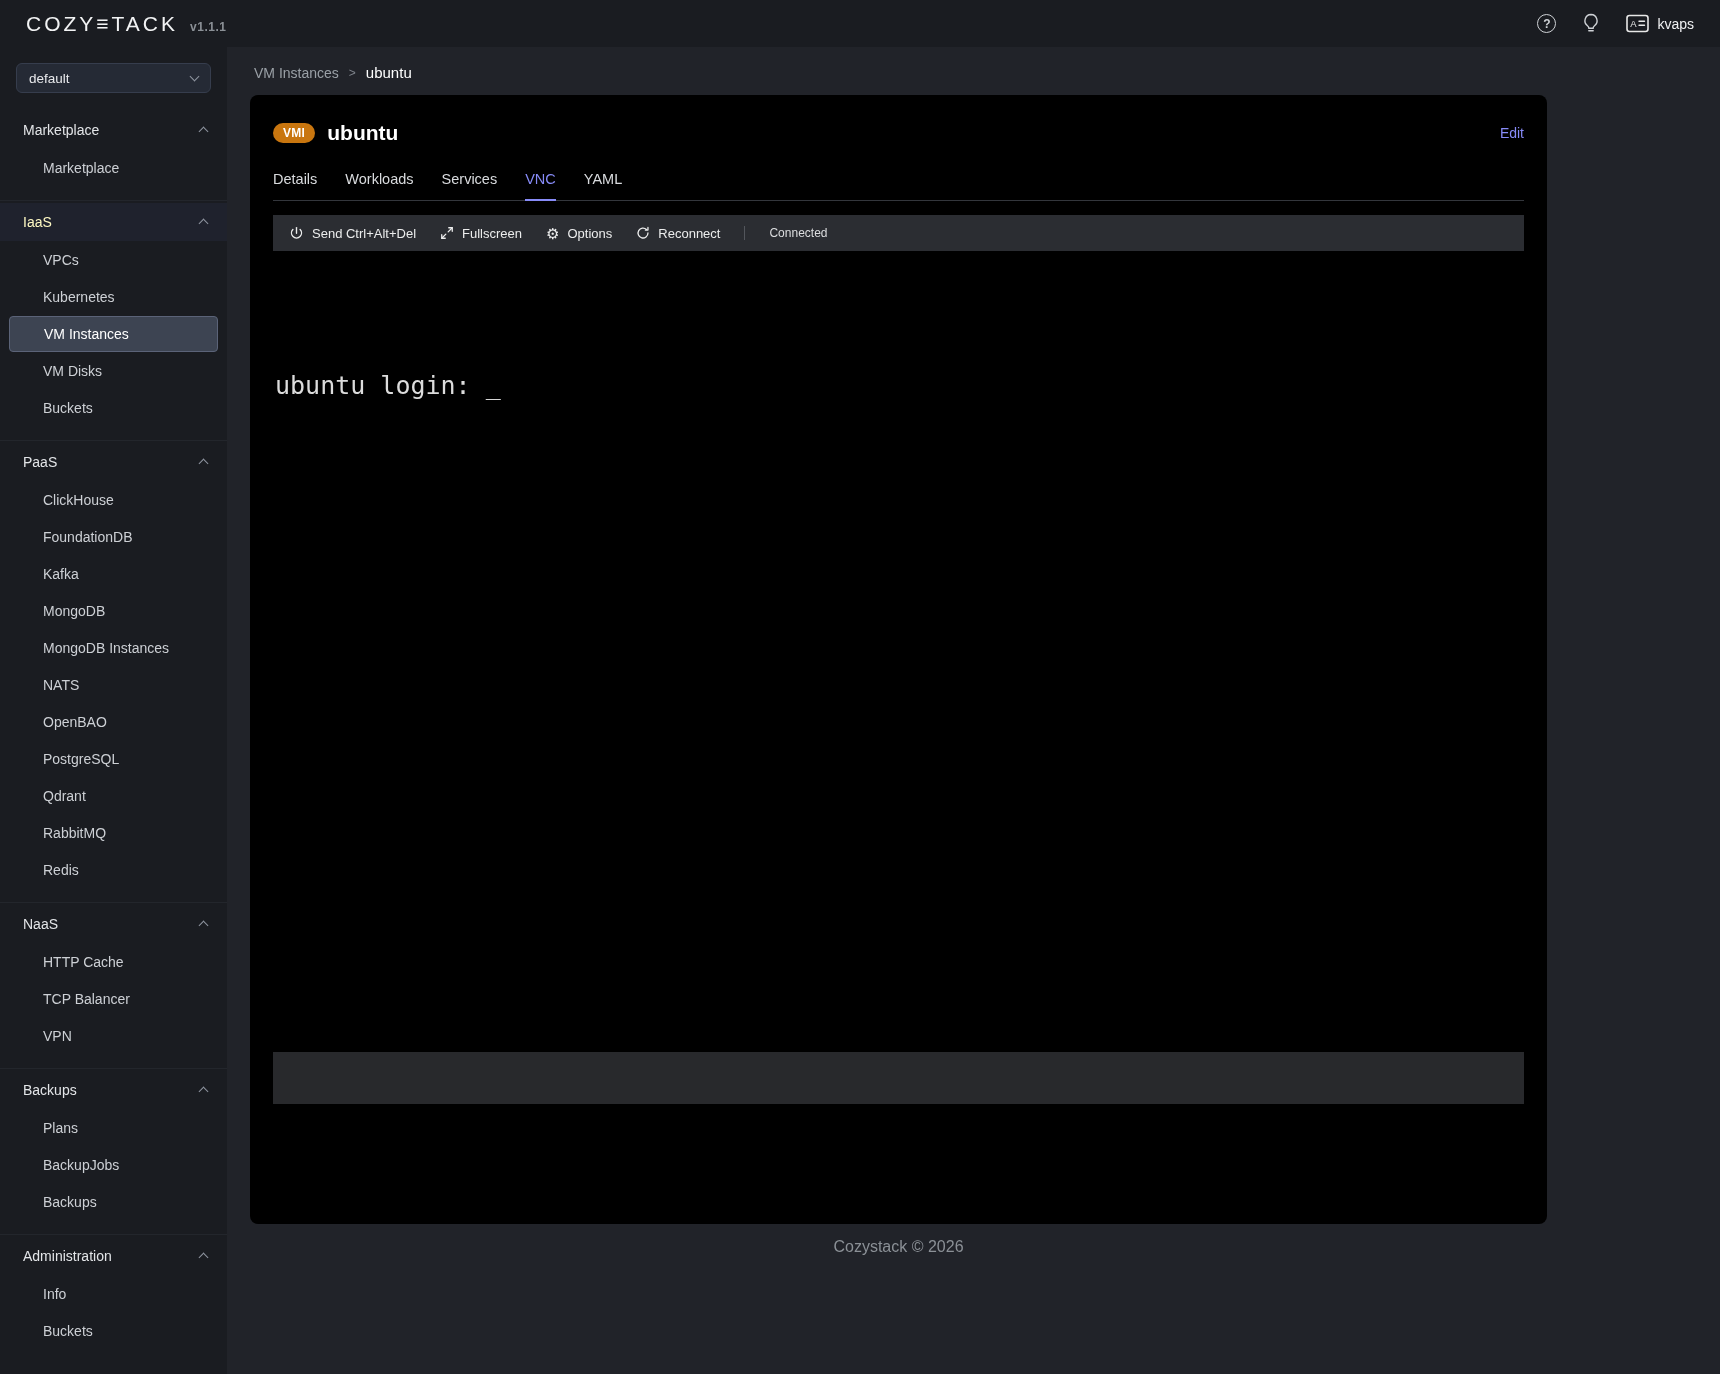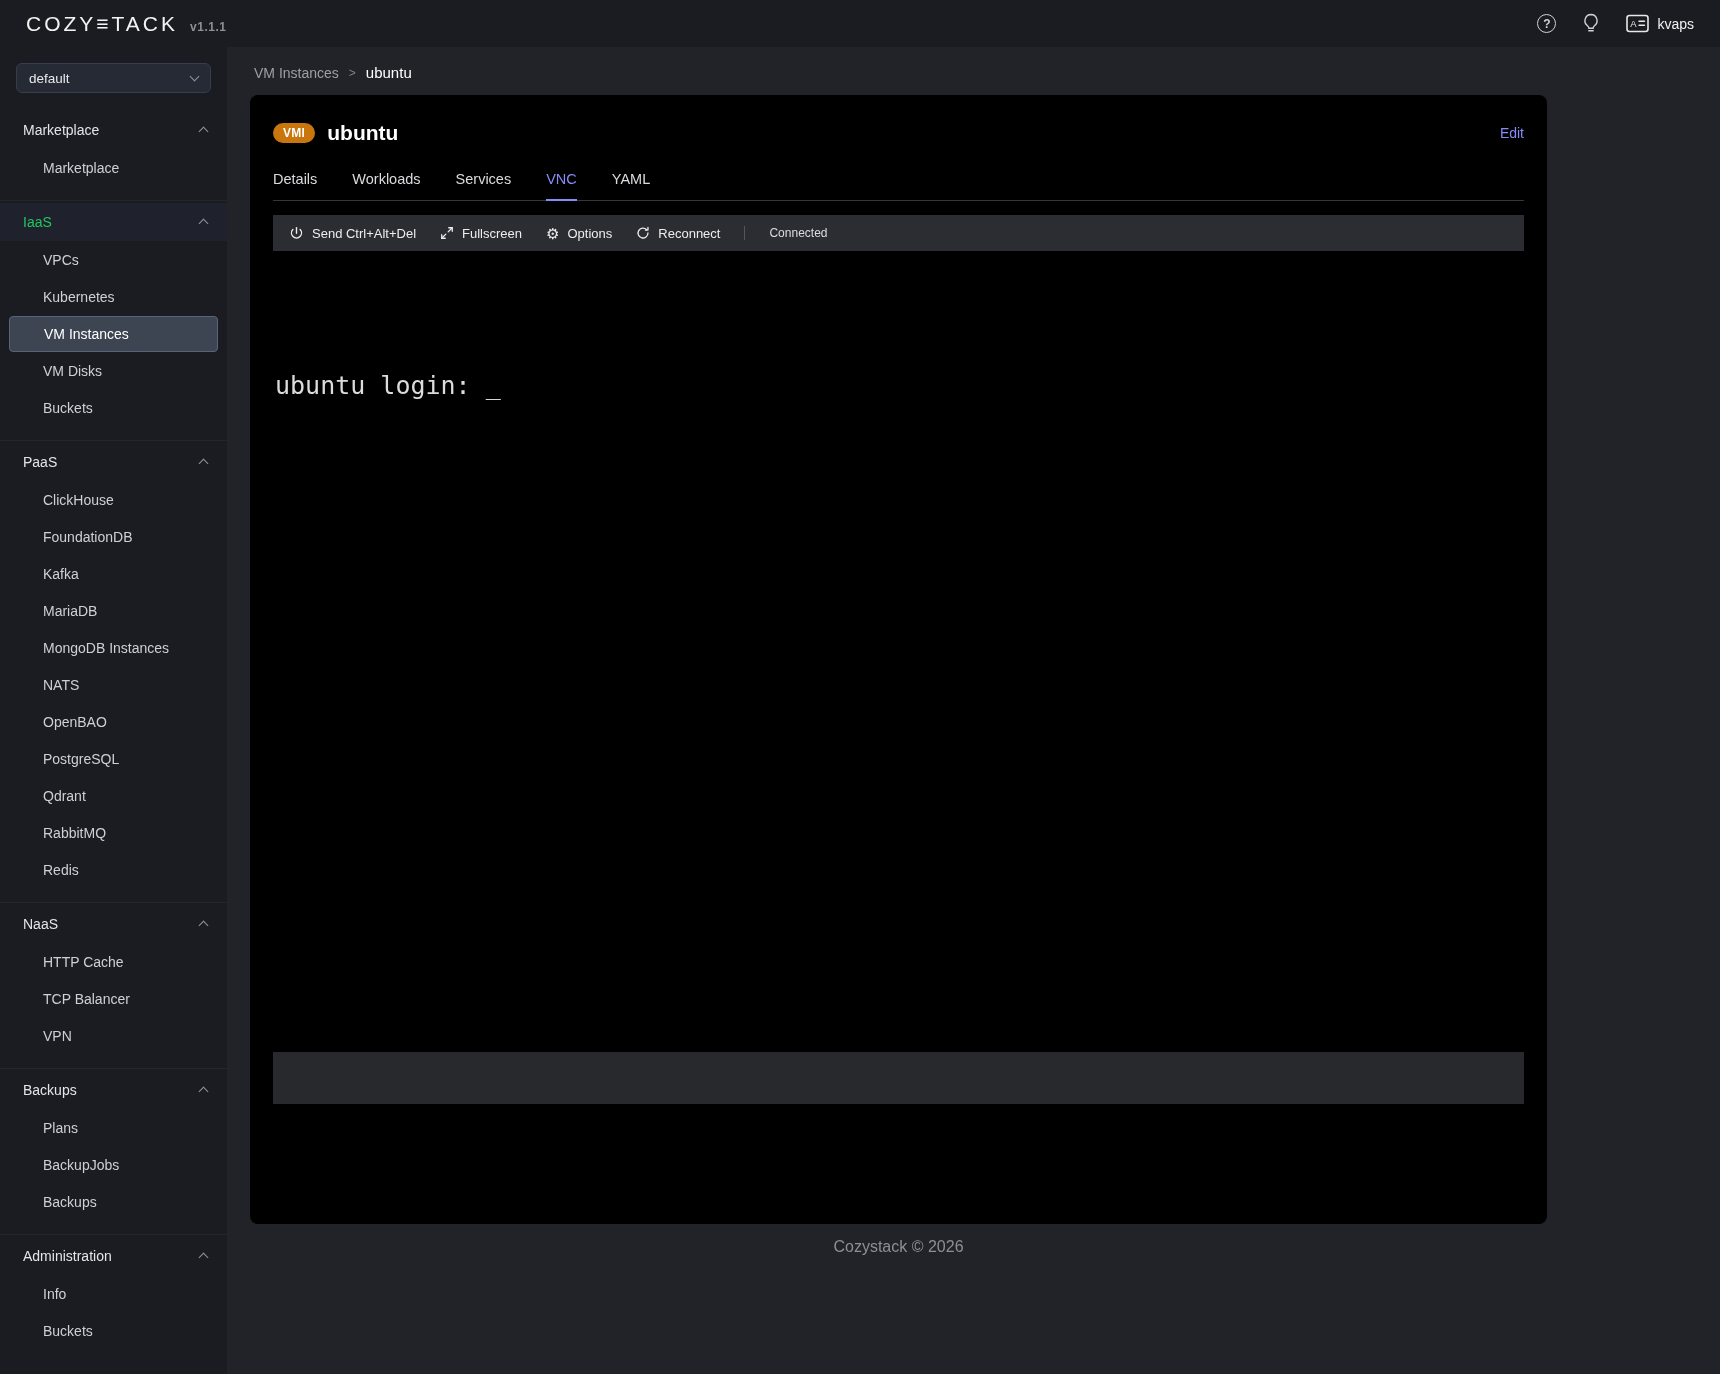--- a/index.html
+++ b/index.html
@@ -23,38 +23,38 @@
 
   
   .sidebar { width:227px; flex:0 0 227px; background:#1a1c21; padding-top:14px; }
   .ns-select { margin:2px 16px 16px; height:30px; background:#252a35; border:1px solid #363d4d; border-radius:6px; display:flex; align-items:center; justify-content:space-between; padding:0 12px; font-size:13.5px; color:#e8e9ec; cursor:pointer; }
   .chev { display:inline-block; width:7px; height:7px; border-right:1.6px solid #8f95a0; border-bottom:1.6px solid #8f95a0; }
   .chev.down { transform:rotate(45deg); margin-bottom:3px; }
   .chev.up { transform:rotate(-135deg); margin-top:3px; }
   .side-group { padding:2px 0 8px; border-top:1px solid #23262c; margin-top:5px; }
   .side-group:first-child { border-top:none; margin-top:0; }
   .side-section { height:38px; display:flex; align-items:center; justify-content:space-between; padding:0 20px 0 23px; font-size:14px; color:#e3e5e8; cursor:pointer; }
-  .side-section.accent { color:#22c55e; background:rgba(124,128,243,0.06); }
+  .side-section.accent { color:#fef9c3; background:rgba(124,128,243,0.06); }
   .side-item { height:36px; display:flex; align-items:center; margin:1px 9px; padding-left:34px; font-size:14px; color:#cdd0d5; border-radius:4px; cursor:pointer; }
   .side-item.selected { background:#3d4452; border:1px solid #5b6378; color:#ffffff; }
 
   
   .main { flex:1; padding:15px 173px 0 23px; display:flex; flex-direction:column; }
   .breadcrumb { font-size:14px; color:#9aa0a6; padding:2px 0 14px 4px; display:flex; align-items:center; }
   .bc-link { cursor:pointer; }
   .bc-sep { margin:0 10px; font-size:12px; color:#7d828a; }
   .bc-cur { color:#ffffff; font-size:15px; }
 
   .card { background:#000000; border-radius:8px; padding:26px 23px 120px; }
   .card-head { display:flex; align-items:center; }
   .vmi-badge { background:#c9760f; color:#fff; font-size:12px; font-weight:700; padding:3px 10px; border-radius:11px; letter-spacing:.3px; }
   .title { font-size:21px; font-weight:600; margin:0 0 0 12px; color:#ffffff; }
   .edit { margin-left:auto; color:#878bf7; font-size:14px; cursor:pointer; text-decoration:none; }
 
-  .tabs { display:flex; gap:35px; margin-top:26px; border-bottom:1px solid #33363c; }
+  .tabs { display:flex; gap:28px; margin-top:26px; border-bottom:1px solid #33363c; }
   .tab { padding-bottom:13px; font-size:14.5px; color:#d9dbde; cursor:pointer; position:relative; }
   .tab.active { color:#878bf7; }
   .tab.active::after { content:""; position:absolute; left:0; right:0; bottom:-1px; height:2px; background:#878bf7; }
 
   .vnc-toolbar { margin-top:14px; background:#2b2d32; height:36px; display:flex; align-items:center; padding:0 16px; gap:24px; }
   .tbtn { display:flex; align-items:center; gap:8px; background:none; border:none; color:#eceded; font-size:13px; font-family:inherit; cursor:pointer; padding:0; }
   .ticon { display:flex; align-items:center; }
   .gear-glyph { font-size:15px; line-height:1; color:#eceded; }
   .tsep { width:1px; height:14px; background:#53565c; }
   .status { font-size:12px; color:#dcdddf; }
@@ -131,21 +131,21 @@
         </div>
 
         <div class="side-group">
           <div class="side-section">
             <span>PaaS</span>
             <span class="chev up"></span>
           </div>
           <div class="side-item">ClickHouse</div>
           <div class="side-item">FoundationDB</div>
           <div class="side-item">Kafka</div>
-          <div class="side-item">MariaDB</div>
+          <div class="side-item">MongoDB</div>
           <div class="side-item">MongoDB Instances</div>
           <div class="side-item">NATS</div>
           <div class="side-item">OpenBAO</div>
           <div class="side-item">PostgreSQL</div>
           <div class="side-item">Qdrant</div>
           <div class="side-item">RabbitMQ</div>
           <div class="side-item">Redis</div>
         </div>
 
         <div class="side-group">

